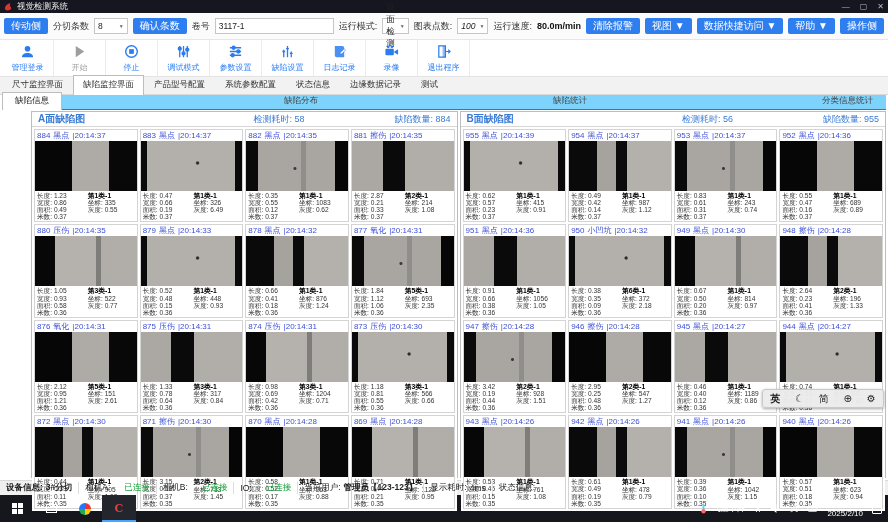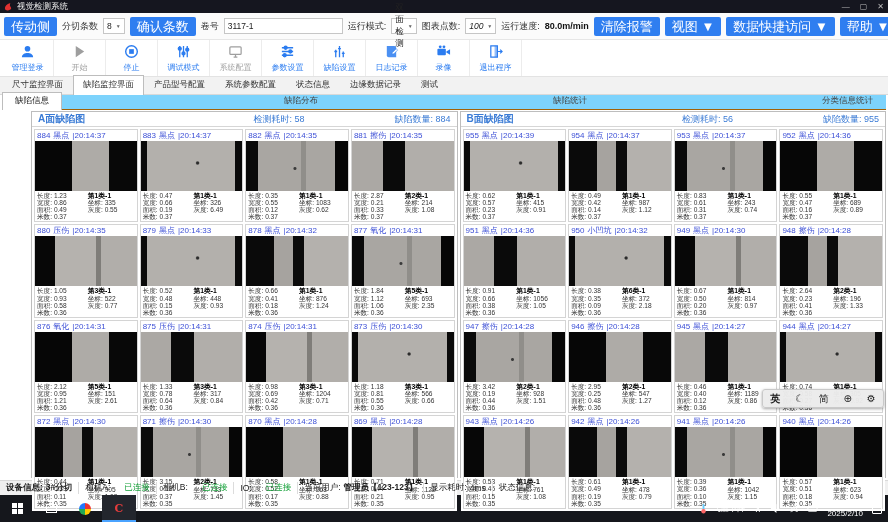--- a/index.html
+++ b/index.html
@@ -5,21 +5,21 @@
   *{margin:0;padding:0;box-sizing:border-box;font-family:"Liberation Sans","DejaVu Sans",sans-serif;}
   html,body{width:888px;height:522px;overflow:hidden;background:#fff;}
   
   .titlebar{height:13px;background:#15161f;display:flex;align-items:center;padding:0 4px;color:#e9e9e9;}
   .titlebar .logo{width:9px;height:9px;margin-right:4px;}
   .titlebar .ttl{font-size:8.5px;}
   .winctrl{margin-left:auto;display:flex;gap:10px;color:#bbb;font-size:8px;}
   .winctrl span{cursor:default;line-height:13px;}
   
   .tb1{height:27px;background:#fbfbfb;border-bottom:1px solid #e6e6e6;display:flex;align-items:center;gap:5px;padding:0 4px;}
-  .btn-blue{background:#2f7ef0;color:#fff;border:none;border-radius:2px;font-size:13px;padding:3px 7px;line-height:1;white-space:nowrap;}
+  .btn-blue{background:#2f7ef0;color:#fff;border:none;border-radius:2px;font-size:10px;padding:3px 7px;line-height:1;white-space:nowrap;}
   .lbl{font-size:9px;color:#333;white-space:nowrap;}
   .combo{border:1px solid #c6c6c6;background:#fff;height:16px;font-size:8.5px;color:#222;display:flex;align-items:center;padding:0 3px;gap:4px;}
   .combo .arr{font-size:5px;color:#666;margin-left:auto;}
   .inp{border:1px solid #c6c6c6;background:#fff;height:16px;font-size:8.5px;color:#222;padding:0 3px;}
   .speed{font-size:9px;color:#111;font-weight:bold;}
   .tb1-right{margin-left:auto;display:flex;gap:5px;align-items:center;}
   
   .tb2{height:37px;background:#fff;border-bottom:1px solid #e3e3e3;display:flex;align-items:stretch;padding:0 2px;}
   .tool{display:flex;flex-direction:column;align-items:center;justify-content:center;gap:3px;min-width:52px;padding:2px 6px;color:#2b7cf0;border-right:1px solid #ececec;}
   .tool .tlabel{font-size:8px;}
@@ -146,27 +146,20 @@
   </div>
   <div class="tool">
     <svg viewBox="0 0 16 16" stroke="currentColor" stroke-width="1.4" fill="none">
         <path d="M4 2v12M8 2v12M12 2v12"></path>
         <circle cx="4" cy="5" r="1.6" fill="currentColor"></circle>
         <circle cx="8" cy="10" r="1.6" fill="currentColor"></circle>
         <circle cx="12" cy="6" r="1.6" fill="currentColor"></circle>
       </svg>
     <span class="tlabel">调试模式</span>
   </div>
-  <div class="tool disabled">
-    <svg viewBox="0 0 16 16" stroke="currentColor" stroke-width="1.3" fill="none">
-        <rect x="2" y="3" width="12" height="8" rx="1"></rect>
-        <path d="M6 14h4M8 11v3"></path>
-      </svg>
-    <span class="tlabel">系统配置</span>
-  </div>
   <div class="tool">
     <svg viewBox="0 0 16 16" stroke="currentColor" stroke-width="1.4" fill="none">
         <path d="M2 4h12M2 8h12M2 12h12"></path>
         <circle cx="6" cy="4" r="1.6" fill="currentColor"></circle>
         <circle cx="11" cy="8" r="1.6" fill="currentColor"></circle>
         <circle cx="5" cy="12" r="1.6" fill="currentColor"></circle>
       </svg>
     <span class="tlabel">参数设置</span>
   </div>
   <div class="tool">

